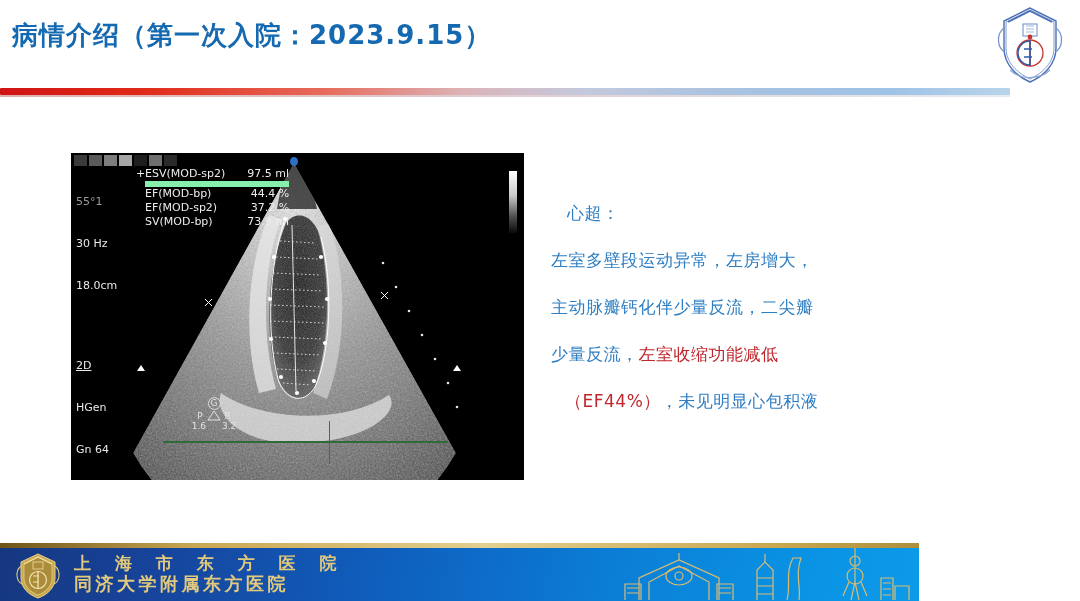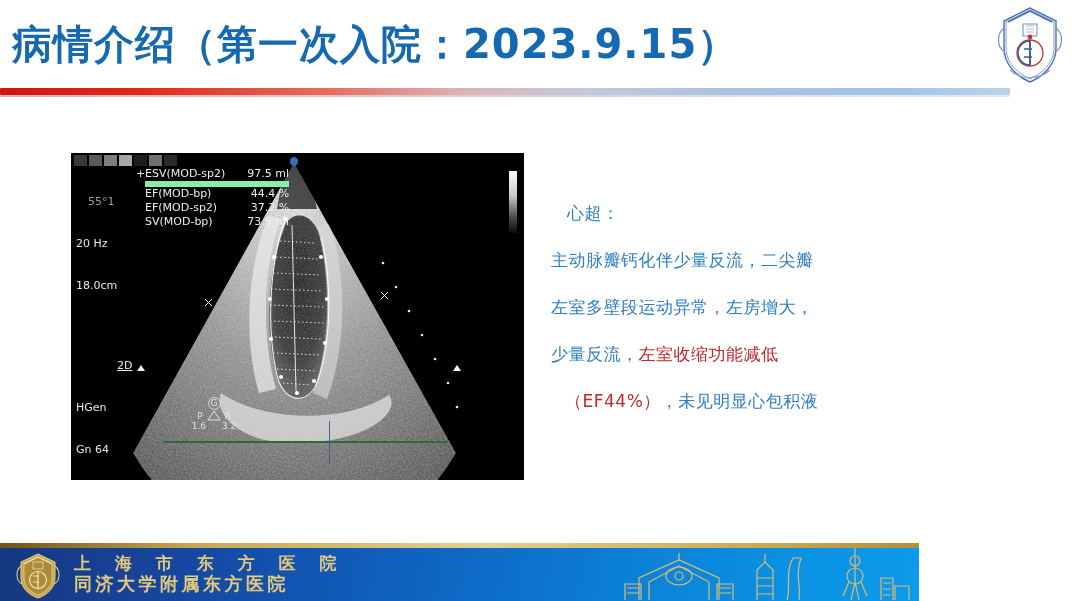--- a/index.html
+++ b/index.html
@@ -27,21 +27,21 @@
     position: absolute;
     left: 0;
     top: 0;
     width: 1080px;
     height: 96px;
   }
   .slide-title {
     position: absolute;
     left: 12px;
     top: 21px;
-    font-size: 40px;
+    font-size: 26px;
     font-weight: bold;
     letter-spacing: 1px;
     color: #1569b0;
     white-space: nowrap;
     line-height: 1.15;
     font-family: "DejaVu Sans", "Liberation Sans", sans-serif;
   }
   .title-rule {
     position: absolute;
     left: 0;
@@ -105,22 +105,22 @@
   .us-text {
     position: absolute;
     color: #e9e9e9;
     font-family: "DejaVu Sans", "Liberation Sans", sans-serif;
     font-size: 11px;
     line-height: 14px;
     white-space: pre;
     text-shadow: 0 0 2px rgba(0,0,0,.9);
   }
   .us-left { left: 5px; top: 14px; }
-  .us-left .u2d { text-decoration: underline; margin-left: 41px; }
-  .us-left .dim { color: #9b9b9b; margin-left: 12px; }
+  .us-left .u2d { text-decoration: underline; }
+  .us-left .dim { color: #9b9b9b; }
 
   .us-table {
     position: absolute;
     left: 74px;
     top: 14px;
     font-family: "DejaVu Sans", "Liberation Sans", sans-serif;
     font-size: 11px;
     color: #ececec;
   }
   .us-table table { border-collapse: collapse; }
@@ -397,21 +397,21 @@
       <i style="background:#1e1e1e"></i>
         <i style="background:#6f6f6f"></i>
       <i style="background:#2a2a2a"></i>
     </div>
 
     <div class="probe-mark"></div>
     <div class="scalebar"></div>
 
     <div class="us-text us-left">
       <div class="dim">55°1</div>
-      <div>20 Hz</div>
+      <div>30 Hz</div>
       <div>18.0cm</div>
       <div style="height:10px"></div>
       <div class="u2d">2D</div>
       <div>HGen</div>
       <div>Gn 64</div>
       
       
       
     </div>
 
@@ -455,22 +455,22 @@
         <span>3.2</span>
       </div>
     </div>
 
     <div class="ecg-line"></div>
     <div class="caliper-v"></div>
   </div>
 
   <div class="report">
     <div class="ln indent1">心超：</div>
+    <div class="ln">左室多壁段运动异常，左房增大，</div>
     <div class="ln">主动脉瓣钙化伴少量反流，二尖瓣</div>
-    <div class="ln">左室多壁段运动异常，左房增大，</div>
     <div class="ln">
       <span>少量反流，</span><span class="hl">左室收缩功能减低</span>
     </div>
     <div class="ln indent2">
       <span class="hl">（EF44%）</span><span>，未见明显心包积液</span>
     </div>
   </div>
 
   <div class="footer">
     <div class="footer-gold-top"></div>

